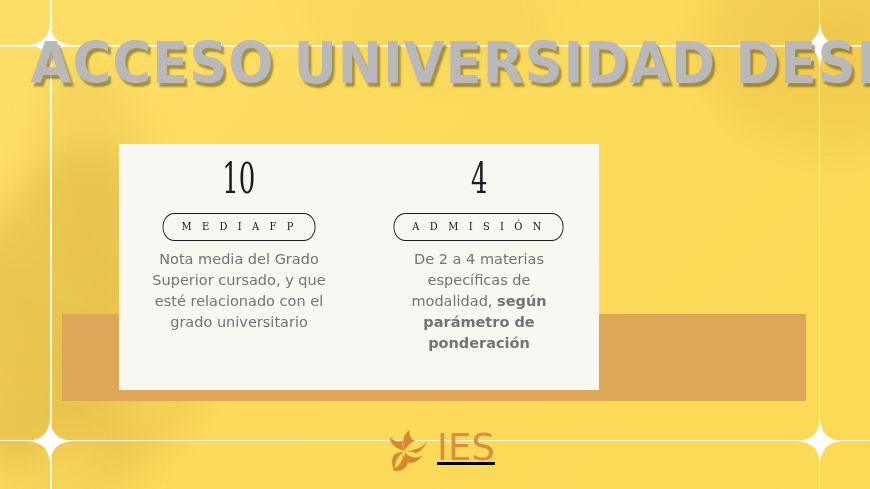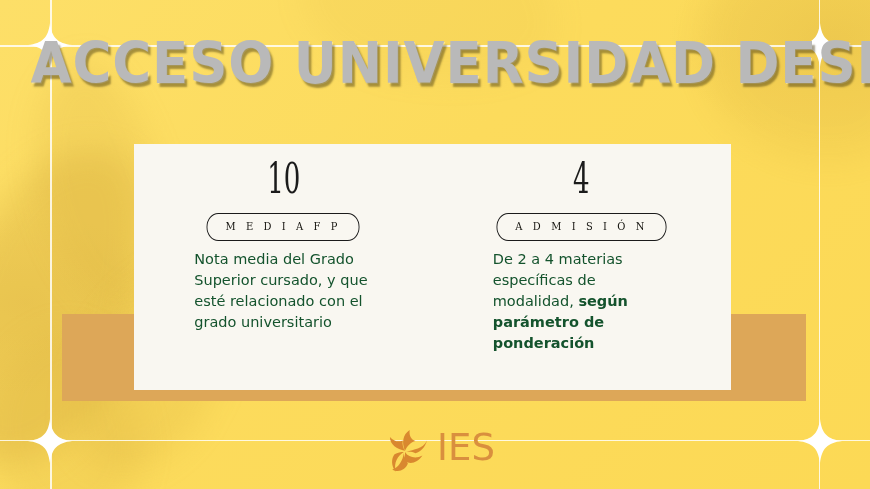--- a/index.html
+++ b/index.html
@@ -51,21 +51,21 @@
   }
 
   
   #tanblock{
     position:absolute;left:62px;top:314px;width:744px;height:87px;
     background:#dda758;
   }
 
   
   #card{
-    position:absolute;left:134px;top:144px;width:597px;height:246px;
+    position:absolute;left:119px;top:144px;width:480px;height:246px;
     background:#f9f7f1;
     display:flex;
   }
   .col{
     flex:1;display:flex;flex-direction:column;align-items:center;
     padding-top:12px;
   }
   .big-number{
     font-family:"DejaVu Serif",serif;
     font-size:42px;line-height:46px;color:#1b1b1b;
@@ -81,30 +81,30 @@
     font-size:11px;
     letter-spacing:4px;
     color:#15140f;
     transform:scaleX(.9) scaleY(1.08);
     white-space:nowrap;
     margin-bottom:9px;
   }
   .body-text{
     font-family:"DejaVu Sans",sans-serif;
     font-size:14.5px;line-height:21px;
-    color:#14532d;
-    text-align:left;
+    color:#737373;
+    text-align:center;
     max-width:178px;
   }
   .body-text b{font-weight:bold;}
 
   
   #logo{
     position:absolute;left:0;right:0;bottom:8px;
-    display:flex;justify-content:center;align-items:flex-start;
+    display:flex;justify-content:center;align-items:flex-start;text-decoration:underline;
   }
   #logo-inner{display:flex;align-items:flex-start;gap:2px;}
   #logo-mark{margin-top:2px;}
   #logo-words{display:flex;flex-direction:column;line-height:1;}
   #logo-ies{
     font-family:"DejaVu Sans",sans-serif;
     font-size:37px;font-weight:400;color:#d98f3e;
     letter-spacing:0px;margin-top:8px;
   }
   #logo-alb{

